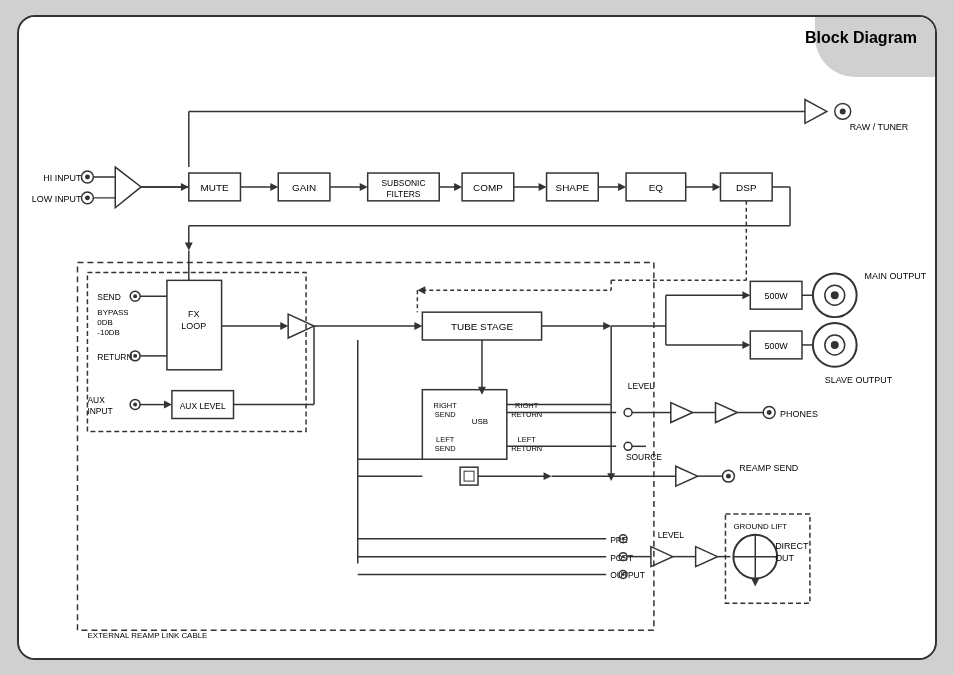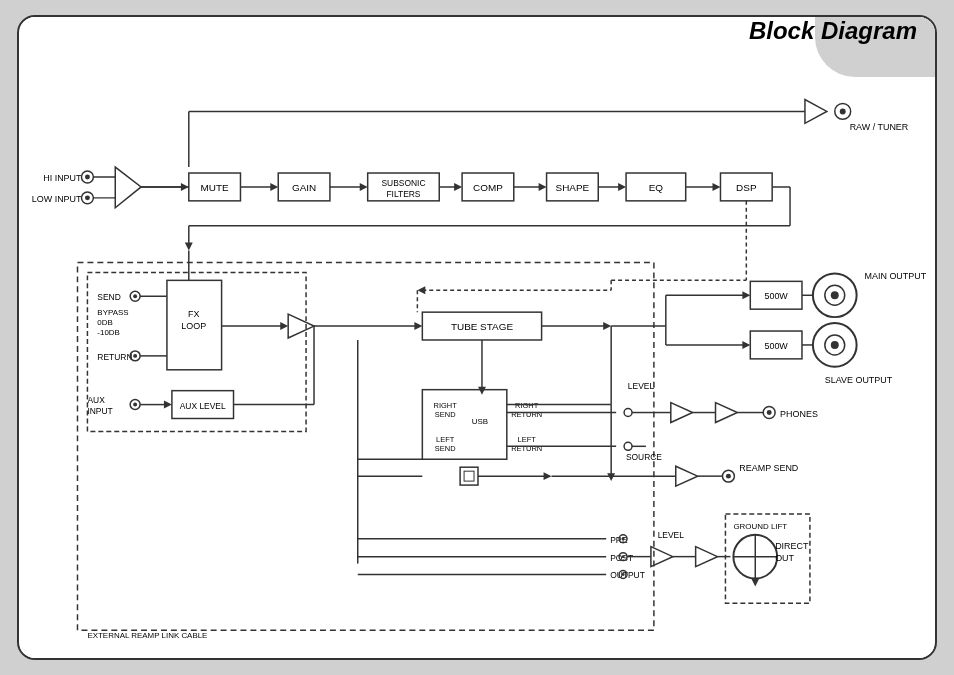--- a/index.html
+++ b/index.html
@@ -27,25 +27,24 @@
       position: absolute;
       top: 0; right: 0;
       width: 120px; height: 60px;
       background: #d0d0d0;
       border-bottom-left-radius: 40px;
       z-index: 10;
     }
 
     .title {
       position: absolute;
-      top: 0;
+      top: 12px;
       right: 18px;
-      font-size: 24px;
+      font-size: 16px;
       font-weight: bold;
-      font-style: italic;
       z-index: 11;
     }
 
     .page-num {
       position: absolute;
       bottom: 10px;
       right: 14px;
       width: 28px;
       height: 28px;
       border-radius: 50%;

